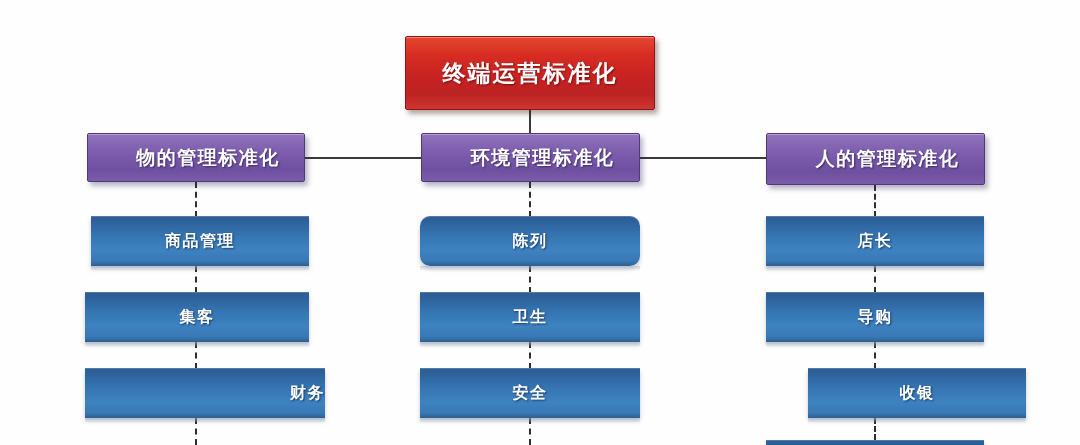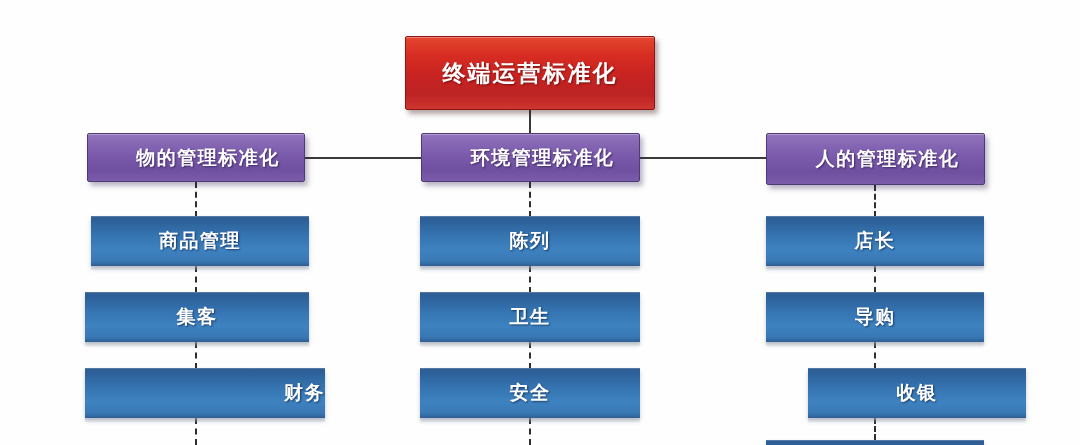--- a/index.html
+++ b/index.html
@@ -67,21 +67,21 @@
         #6f50a0 76%,
         #7a5cab 100%);
     box-shadow: 3px 4px 5px rgba(55,40,85,0.34),
                 inset 0 1px 0 rgba(255,255,255,0.30);
     text-shadow: 1px 1px 2px rgba(40,20,70,0.70);
     padding-left: 24px;
   }
 
   
   .node.leaf {
-    font-size: 19px;
+    font-size: 16px;
     letter-spacing: 1.5px;
     border: none;
     border-radius: 0;
     background: linear-gradient(to bottom,
         #2f5d93 0%,
         #2d6099 9%,
         #3575b2 40%,
         #3e82c0 68%,
         #3878b4 90%,
         #2f5e93 100%);
@@ -163,21 +163,21 @@
   <div class="node leaf" style="left:91px; top:216px; width:218px; height:50px;">
     <span>商品管理</span>
   </div>
   <div class="node leaf" style="left:85px; top:292px; width:224px; height:50px;">
     <span>集客</span>
   </div>
   <div class="node leaf" style="left:85px; top:368px; width:240px; height:50px;justify-content:flex-end;">
     <span>财务</span>
   </div>
 
-  <div class="node leaf" style="left:420px; top:216px; width:220px; height:50px;">
+  <div class="node leaf" style="left:420px; top:216px; width:220px; height:50px;border-radius:10px;">
     <span>陈列</span>
   </div>
   <div class="node leaf" style="left:420px; top:292px; width:220px; height:50px;">
     <span>卫生</span>
   </div>
   <div class="node leaf" style="left:420px; top:368px; width:220px; height:50px;">
     <span>安全</span>
   </div>
 
   <div class="node leaf" style="left:766px; top:216px; width:218px; height:50px;">

